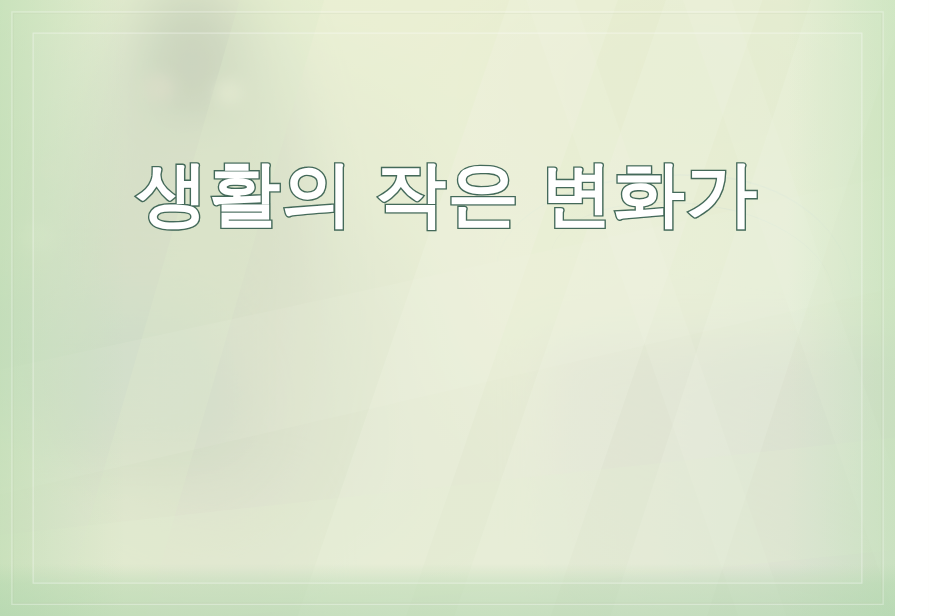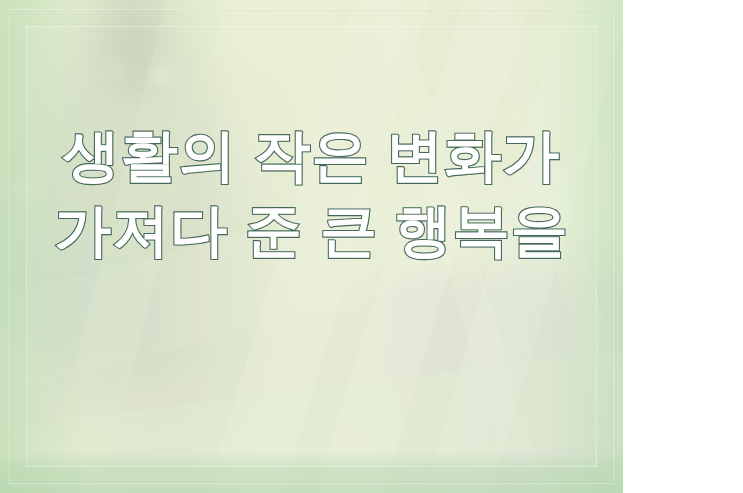--- a/index.html
+++ b/index.html
@@ -6,21 +6,21 @@
     margin: 0;
     padding: 0;
     background: #ffffff;
   }
   body {
     font-family: "Liberation Sans", sans-serif;
   }
 
   .banner {
     position: relative;
-    width: 623px;
+    width: 716px;
     height: 493px;
     overflow: hidden;
     background: #dfe8c9;
   }
 
   
   .photo-layer {
     position: absolute;
     inset: 0;
     overflow: hidden;
@@ -277,16 +277,15 @@
   <div class="wash-2"></div>
   <div class="wash-topleft"></div>
   <div class="wash-topright"></div>
   <div class="wash-bottom"></div>
 
   <div class="frame-outer"></div>
   <div class="frame-inner"></div>
 
   <div class="text-block">
     <span class="headline-line">생활의 작은 변화가</span>
-    <span class="headline-line">가져다 준 큰 행복을</span>
   </div>
 
 </div>
 
 </body></html>

